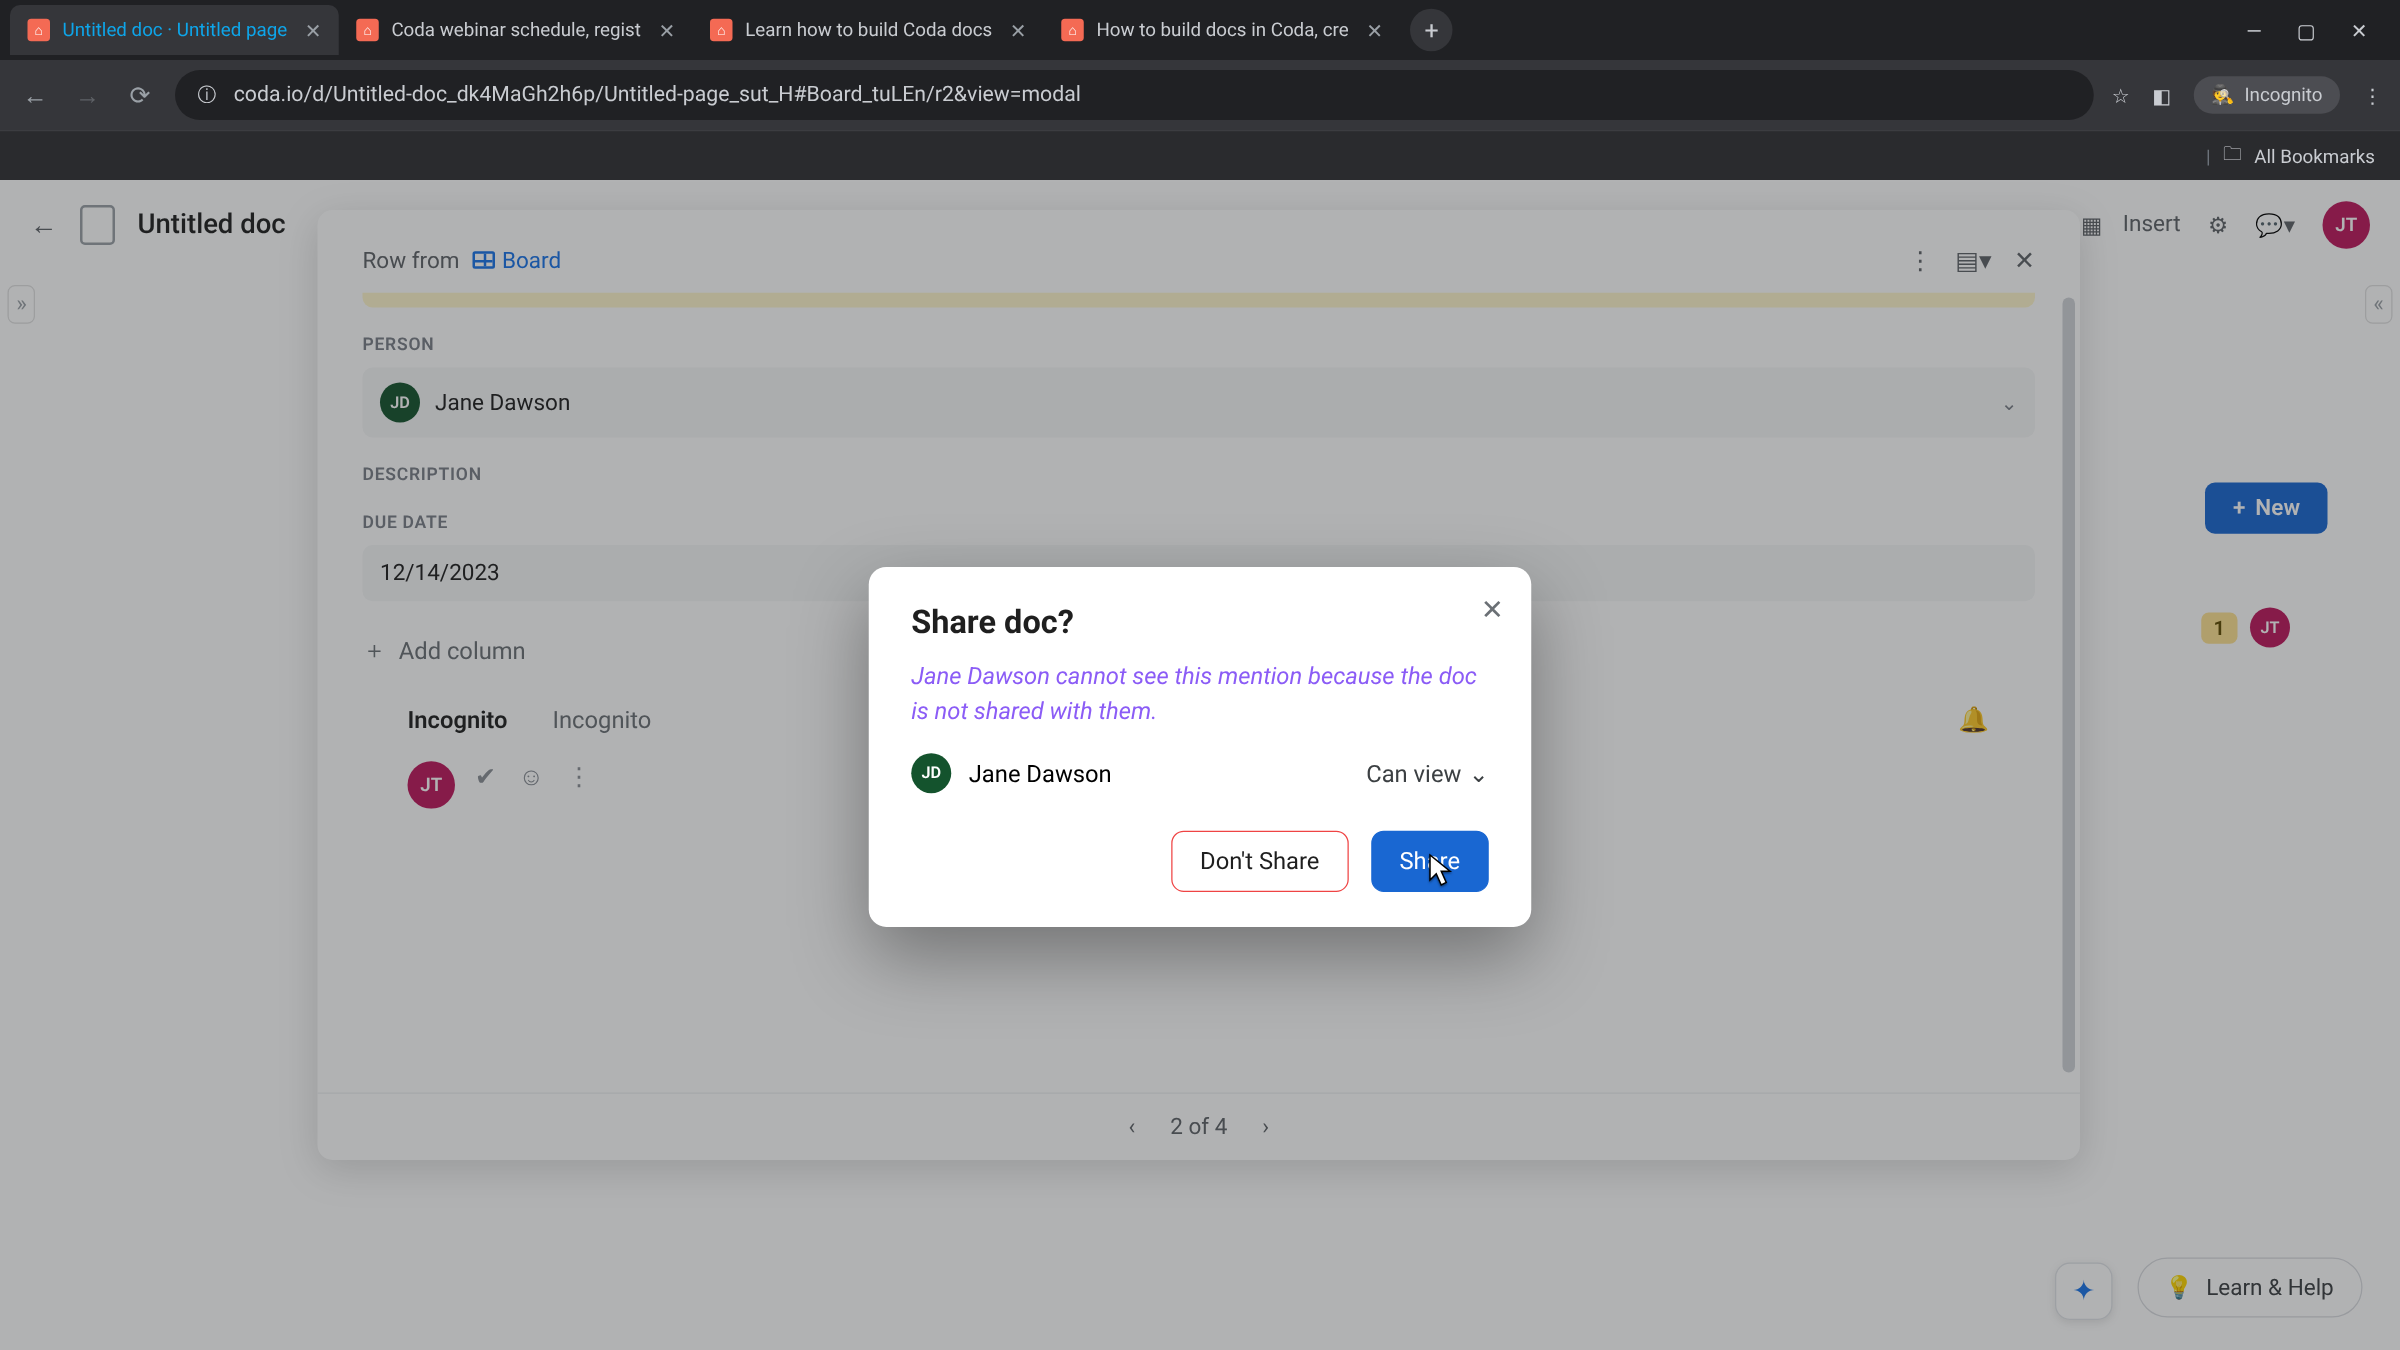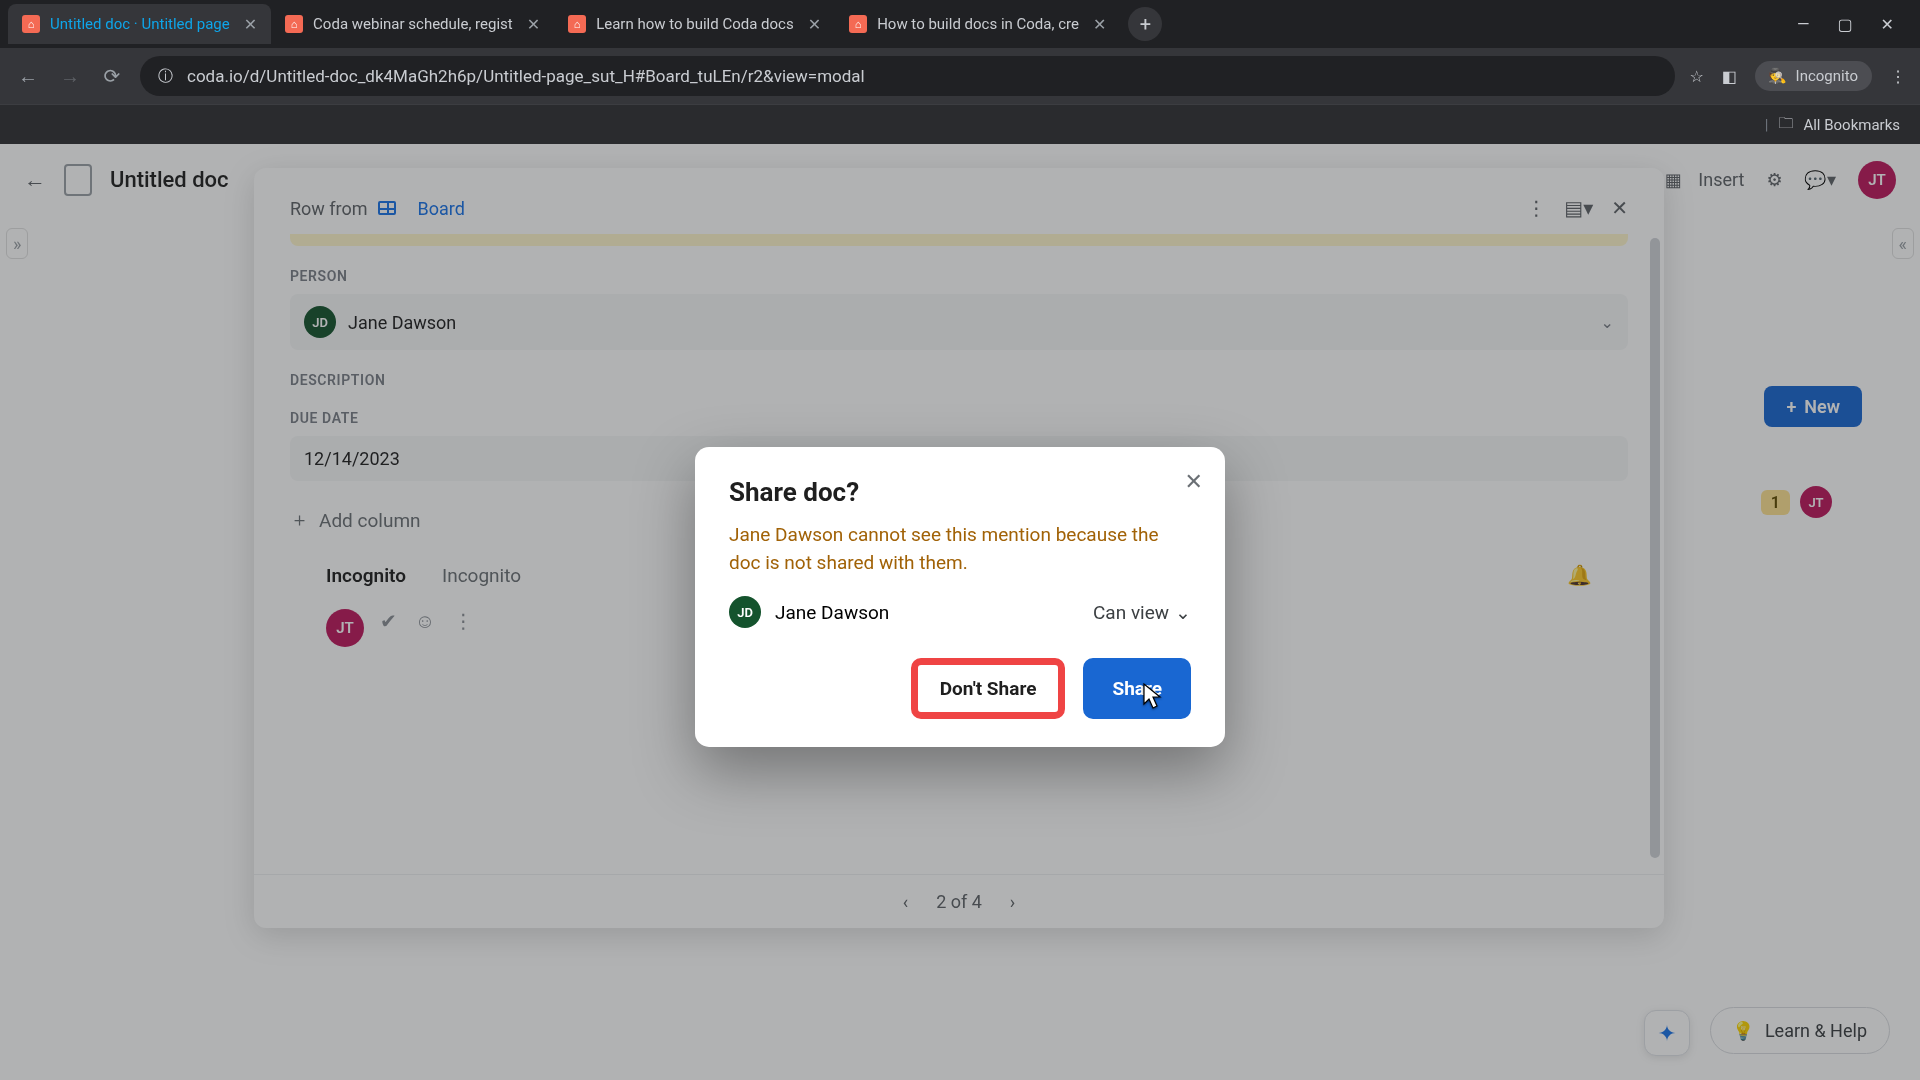--- a/index.html
+++ b/index.html
@@ -35,21 +35,21 @@
 .hdr-item { display:flex; align-items:center; gap:6px; }
 .avatar { width:38px; height:38px; border-radius:50%; background:#be185d; color:#fff; display:flex; align-items:center; justify-content:center; font-weight:600; font-size:15px; }
 .avatar.sm { width:32px; height:32px; font-size:13px; }
 .avatar.orange { background:#14532d; }
 
 .side-toggle-l { position:absolute; left:6px; top:84px; color:#9aa0a6; font-size:18px; border:1px solid #e0e0e0; border-radius:6px; padding:4px 6px; }
 .side-toggle-r { position:absolute; right:6px; top:84px; color:#9aa0a6; font-size:18px; border:1px solid #e0e0e0; border-radius:6px; padding:4px 6px; }
 
 .row-panel { position:absolute; left:254px; top:24px; width:1410px; height:760px; background:#fff; border-radius:12px; box-shadow:0 8px 32px rgba(0,0,0,.15); padding:28px 0 0 0; display:flex; flex-direction:column; }
 .row-head { display:flex; align-items:center; padding:0 36px 14px; gap:10px; font-size:18px; color:#5f6368; }
-.row-head .blink { color:#1a73e8; display:flex; align-items:center; gap:22px; }
+.row-head .blink { color:#1a73e8; display:flex; align-items:center; gap:6px; }
 .row-head-right { margin-left:auto; display:flex; gap:18px; color:#5f6368; align-items:center; font-size:20px; }
 .grid-ico { display:inline-block; width:18px; height:14px; border:2px solid #1a73e8; border-radius:2px; position:relative; }
 .grid-ico::before { content:""; position:absolute; left:0; right:0; top:50%; border-top:2px solid #1a73e8; }
 .grid-ico::after { content:""; position:absolute; top:0; bottom:0; left:50%; border-left:2px solid #1a73e8; }
 
 .row-body { padding: 0 36px; overflow:hidden; }
 .field-label { font-size:14px; letter-spacing:.6px; color:#7a7f87; font-weight:600; margin:22px 0 10px; }
 .field-box { background:#f6f7f8; border-radius:8px; padding:12px 14px; font-size:18px; color:#1f1f1f; display:flex; align-items:center; gap:12px; }
 .field-box.top-cut { height:12px; padding:0; border-radius:0 0 8px 8px; background:linear-gradient(#fff6cc,#fff6cc); }
 .chev { margin-left:auto; color:#7a7f87; font-size:16px; }
@@ -76,25 +76,25 @@
 .learn-pill { position:absolute; right:30px; bottom:26px; border:1px solid #dadce0; border-radius:28px; padding:12px 22px; font-size:18px; color:#3c4043; display:flex; gap:10px; align-items:center; background:#fff; }
 .ai-fab { position:absolute; right:230px; bottom:24px; width:46px; height:46px; border-radius:12px; background:#fff; border:1px solid #e0e3e8; display:flex; align-items:center; justify-content:center; color:#1a73e8; font-size:22px; box-shadow:0 2px 8px rgba(0,0,0,.1); }
 
 
 .scrim { position:absolute; inset:0; background:rgba(32,33,36,.35); }
 
 
 .dialog { position:absolute; left:50%; top:50%; transform:translate(-50%,-55%); width:530px; background:#fff; border-radius:14px; box-shadow:0 24px 60px rgba(0,0,0,.35); padding:30px 34px 28px; }
 .dialog h2 { font-size:26px; font-weight:700; color:#1f1f1f; }
 .dialog .dx { position:absolute; right:22px; top:22px; color:#6b7075; font-size:22px; }
-.dialog p { margin-top:14px; color:#a16207; font-size:19px; line-height:1.45; }
+.dialog p { margin-top:14px; color:#8b5cf6; font-size:19px; line-height:1.45;font-style:italic; }
 .dialog .user-row { margin-top:20px; display:flex; align-items:center; gap:14px; font-size:19px; }
 .dialog .perm { margin-left:auto; color:#3c4043; display:flex; gap:6px; align-items:center; }
 .dialog .actions { margin-top:30px; display:flex; justify-content:flex-end; gap:18px; }
-.btn { padding:12px 22px; border-radius:10px; font-size:19px; font-weight:700; border:7px solid #ef4444; background:#fff; color:#1f1f1f; }
+.btn { padding:12px 22px; border-radius:10px; font-size:19px; font-weight:400; border:1px solid #ef4444; background:#fff; color:#1f1f1f; }
 .btn.primary { background:#1967d2; color:#fff; border-color:#1967d2; }
 
 .cursor { position:absolute; width:24px; height:30px; pointer-events:none; }
 .cursor svg { filter: drop-shadow(0 1px 1px rgba(0,0,0,.5)); }
 
 
 .fake-scroll { position:absolute; right:4px; top:70px; bottom:70px; width:10px; background:#d0d3d8; border-radius:6px; }
 </style>
 </head>
 <body>

